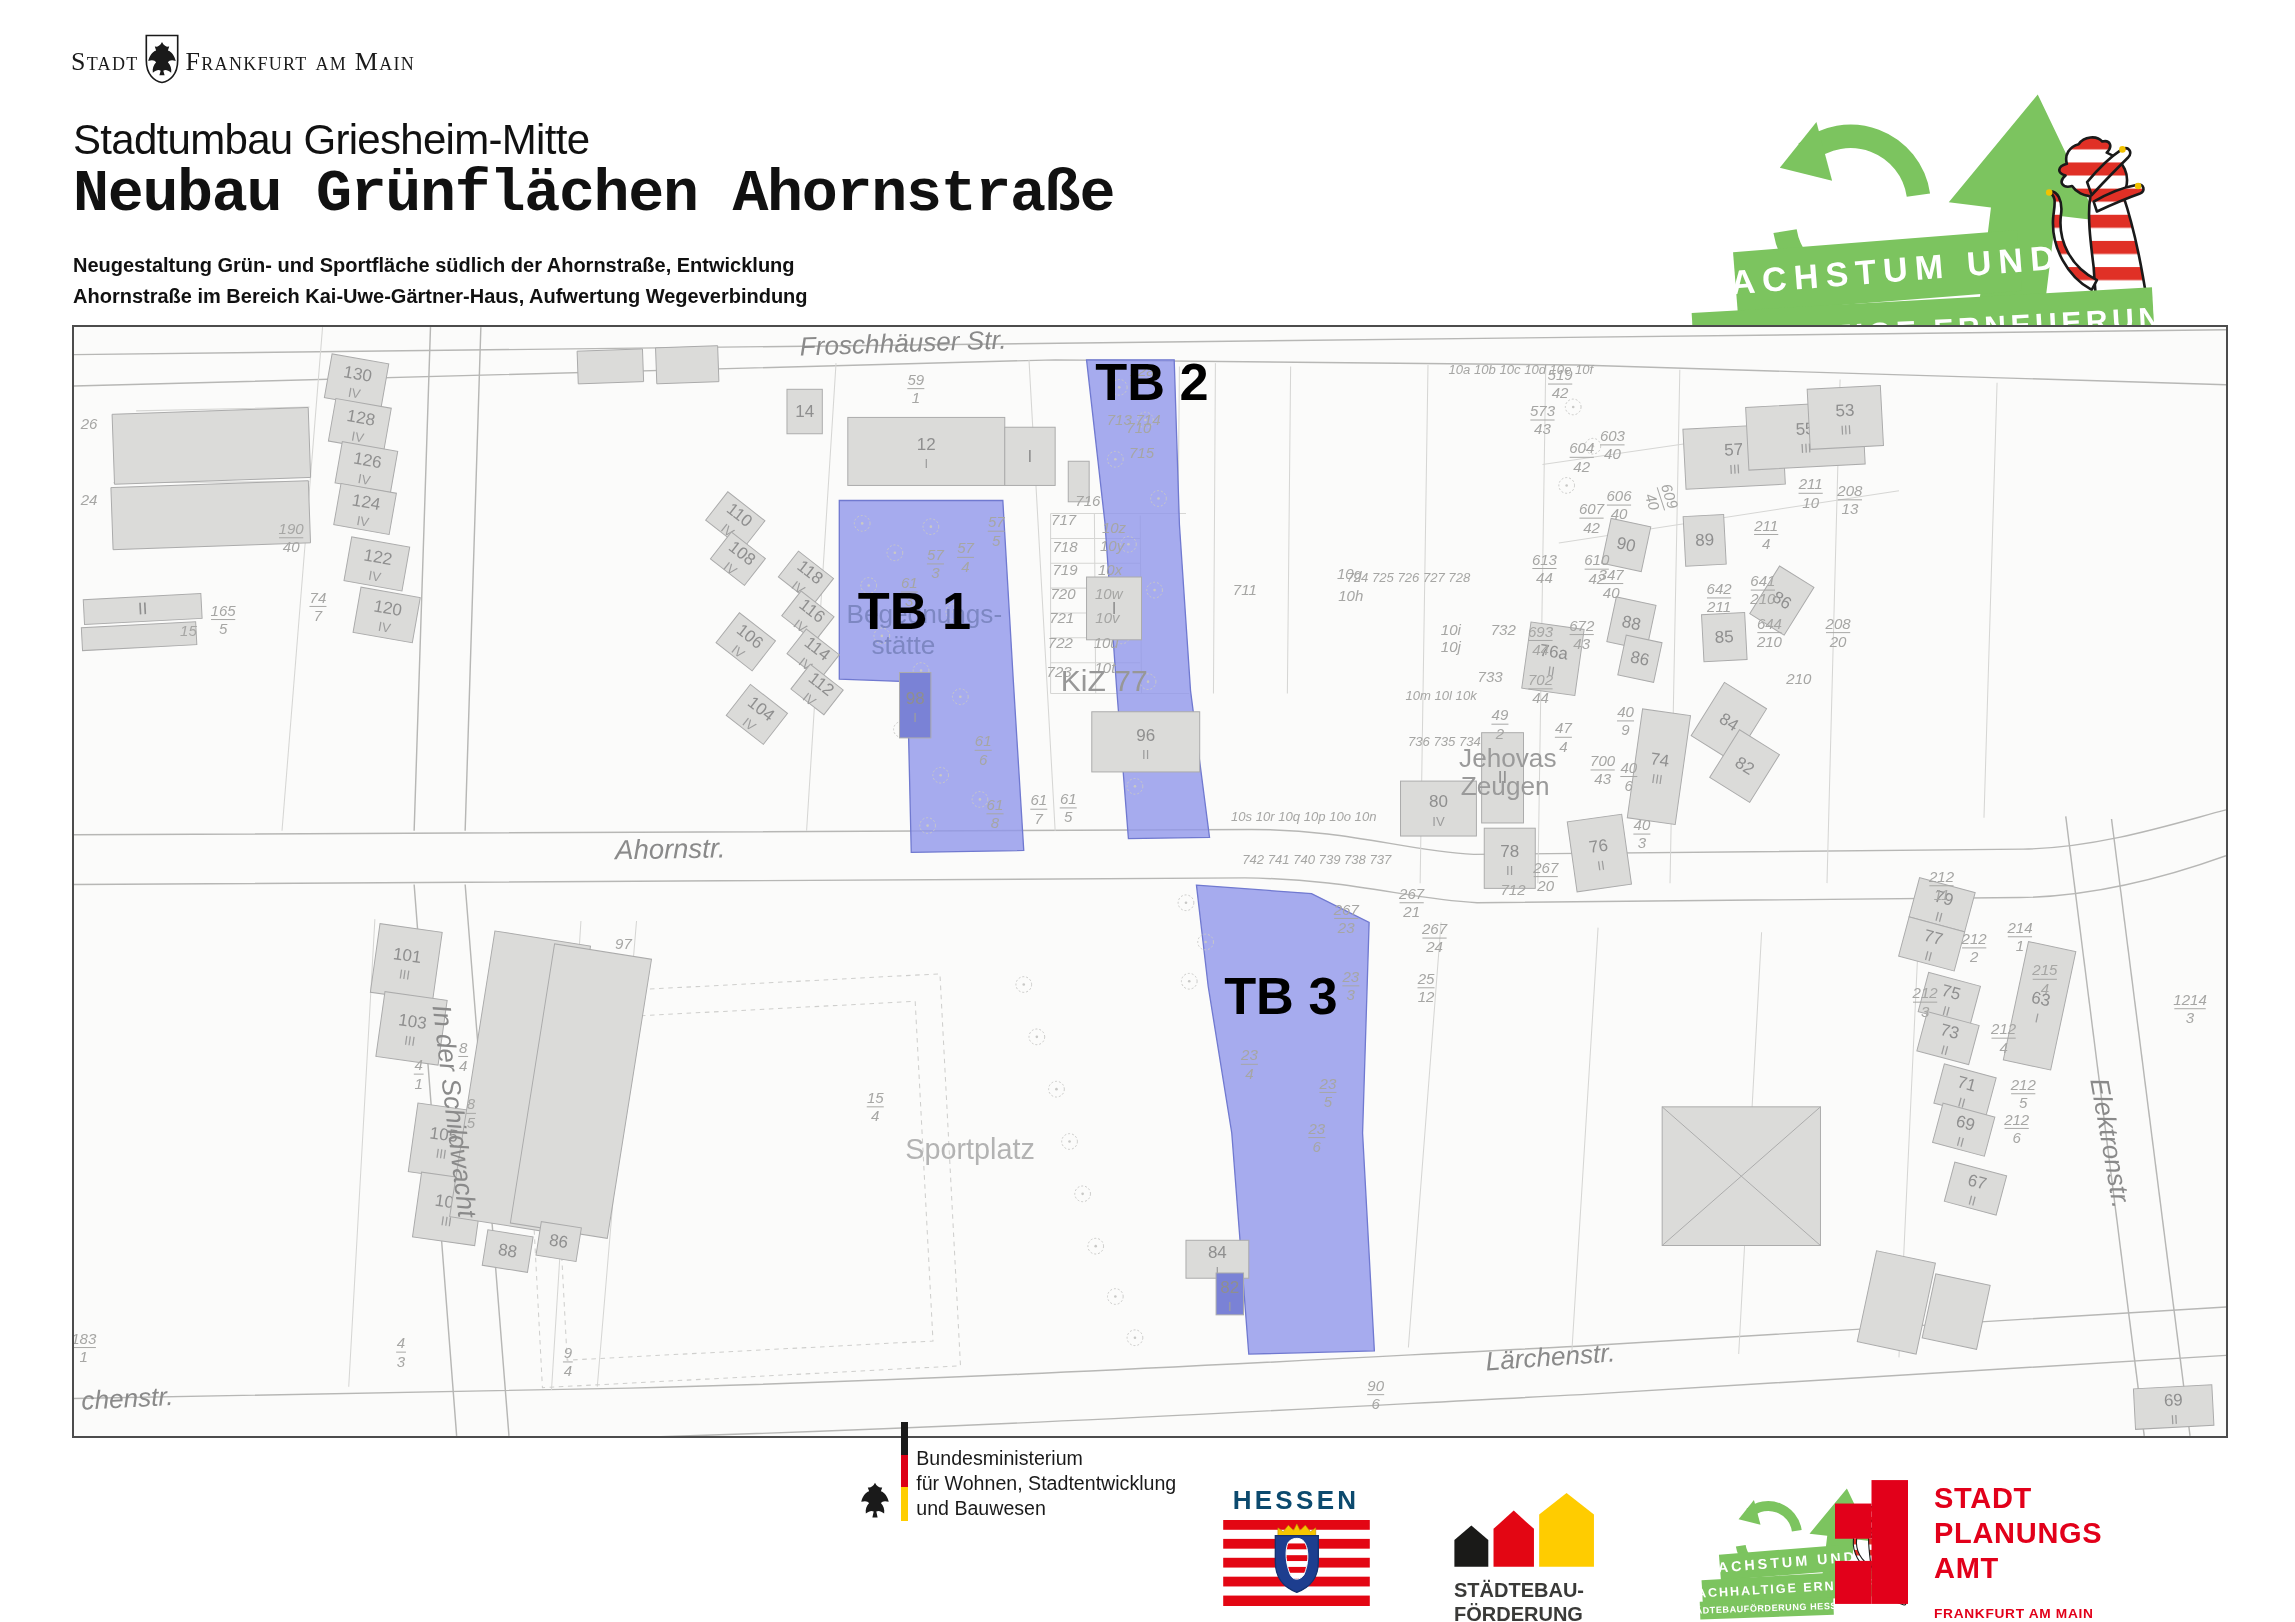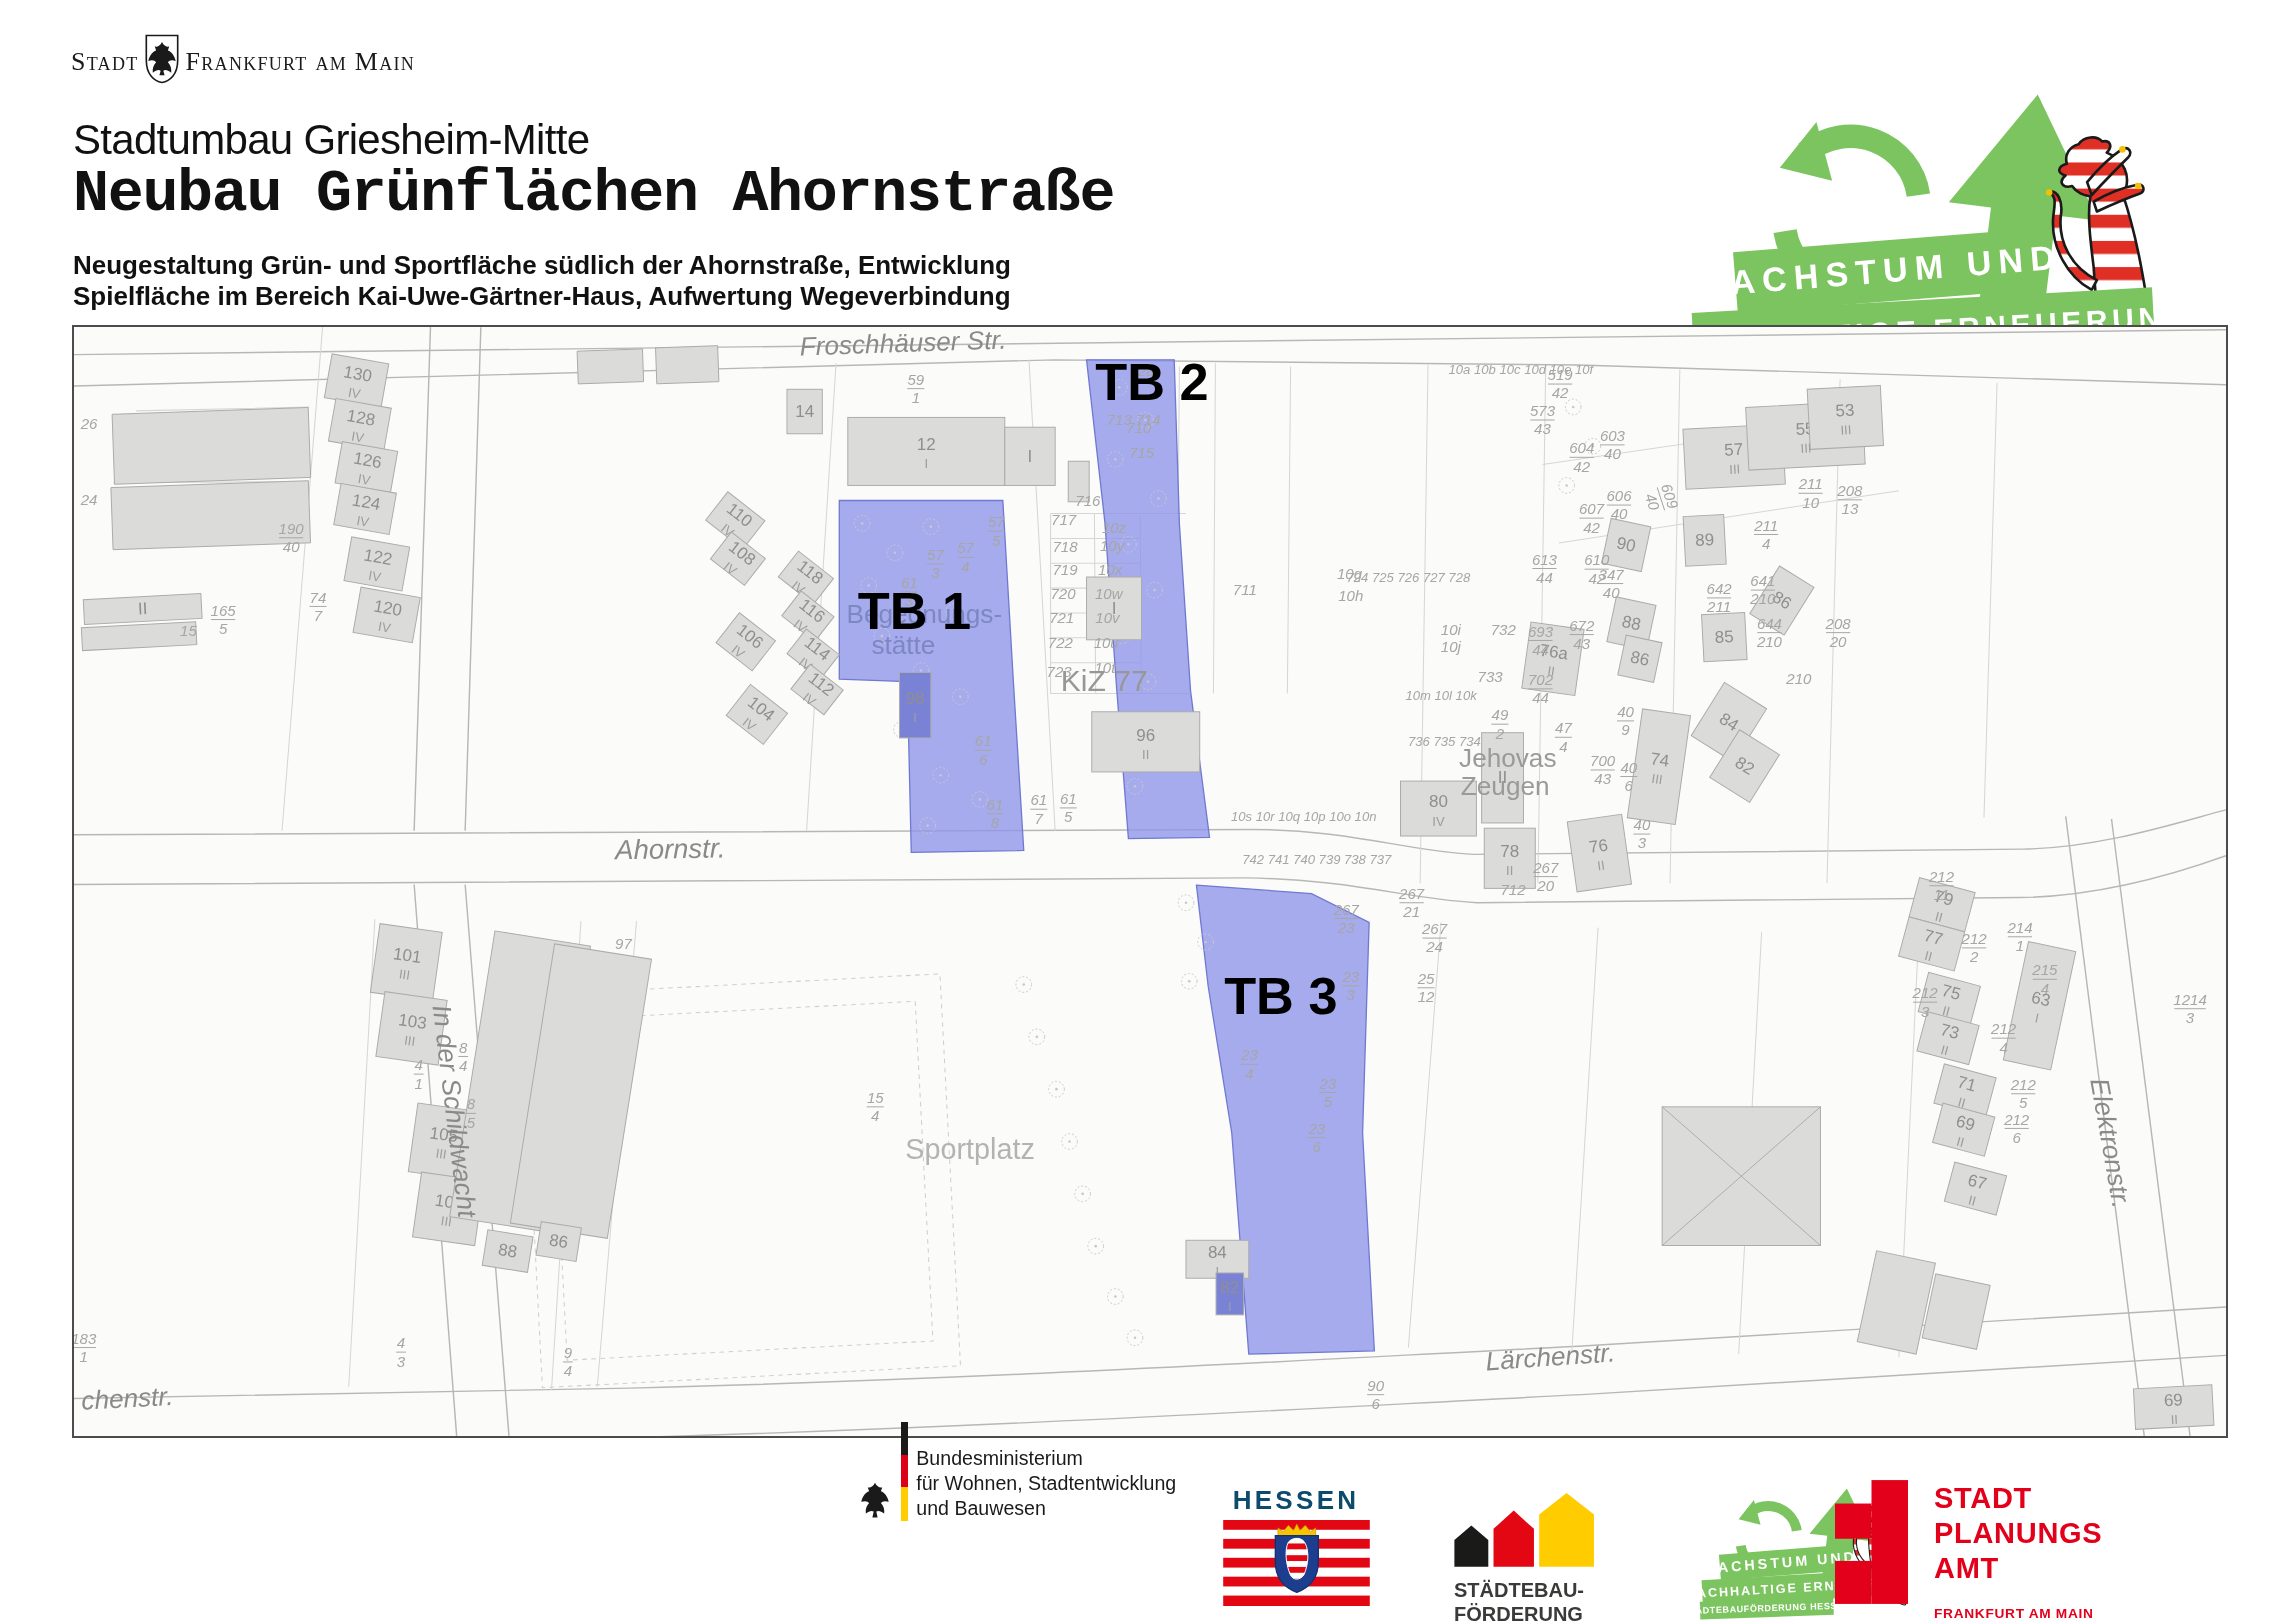--- a/index.html
+++ b/index.html
@@ -7,21 +7,21 @@
         font-family:"Liberation Sans",sans-serif;color:#111;}
   .abs{position:absolute;}
 
   
   #citylogo{left:71px;top:34px;height:56px;display:flex;align-items:center;
             font-variant:small-caps;font-size:26px;letter-spacing:1.3px;color:#1a1a1a;
             font-family:"Liberation Serif",serif;}
   #citylogo .shield{margin:0 6.5px;}
   #title1{left:73px;top:116px;font-size:42px;font-weight:normal;letter-spacing:-0.7px;}
   #title2{left:73px;top:160px;font-size:60px;font-weight:bold;letter-spacing:-1.3px;font-family:Liberation Mono, monospace;}
-  #subtitle{left:73px;top:250px;font-size:26px;font-weight:bold;line-height:31px;}
+  #subtitle{left:73px;top:250px;font-size:20px;font-weight:bold;line-height:31px;}
 
   
   .badge{width:589px;height:340px;}
   #badge-big{left:1688px;top:84px;}
   #badge-small{left:1700px;top:1484px;transform:scale(0.42);transform-origin:0 0;}
   .badge .bar{position:absolute;color:#fff;font-weight:bold;white-space:nowrap;
               display:flex;align-items:center;justify-content:center;}
   .badge .bar1{left:47px;top:157px;width:285px;height:61px;transform:rotate(-4.5deg);
                font-size:34px;letter-spacing:7.2px;}
   .badge .bar2{left:5.2px;top:216px;width:461px;height:61px;transform:rotate(-3.2deg);
@@ -64,21 +64,21 @@
         <path d="M26,12 C23,18 19,20 15,19 L17,25 C11,27 7,33 5,41 C11,39 15,40 17,43 C13,47 11,53 12,59 C17,55 21,54 24,56 L22,63 H30 L28,56 C31,54 35,55 40,59 C41,53 39,47 35,43 C37,40 41,39 47,41 C45,33 41,27 35,25 L37,19 C33,20 29,18 26,12 Z" fill="#1a1a1a"></path>
       </svg>
     </span>
     <span>Frankfurt am Main</span>
   </div>
 
   <div id="title1" class="abs">Stadtumbau Griesheim-Mitte</div>
   <div id="title2" class="abs">Neubau Grünflächen Ahornstraße</div>
   <div id="subtitle" class="abs">
     <div>Neugestaltung Grün- und Sportfläche südlich der Ahornstraße, Entwicklung</div>
-    <div>Spielfläche im Bereich Kai-Uwe-Gärtner-Haus, Aufwertung Wegeverbindung</div>
+    <div>Ahornstraße im Bereich Kai-Uwe-Gärtner-Haus, Aufwertung Wegeverbindung</div>
   </div>
 
   <div id="badge-big" class="badge abs">
     <svg width="589" height="340" viewBox="0 0 900 520">
       <defs>
         <pattern id="lionstripes" width="12" height="40" patternUnits="userSpaceOnUse">
           <rect width="12" height="40" fill="#ffffff"></rect>
             <rect width="12" height="20" fill="#e03026"></rect>
         </pattern>
       </defs>

